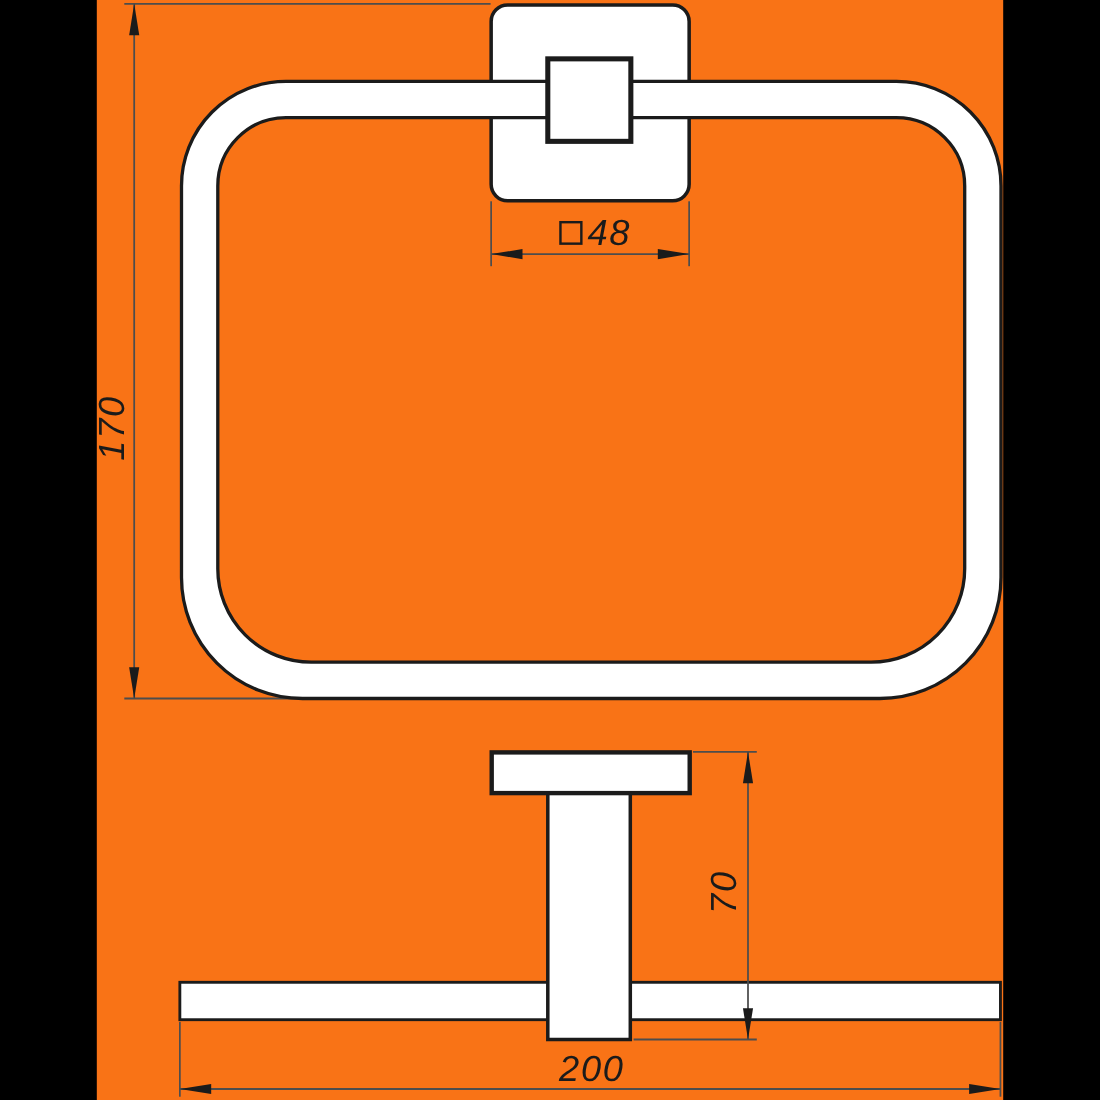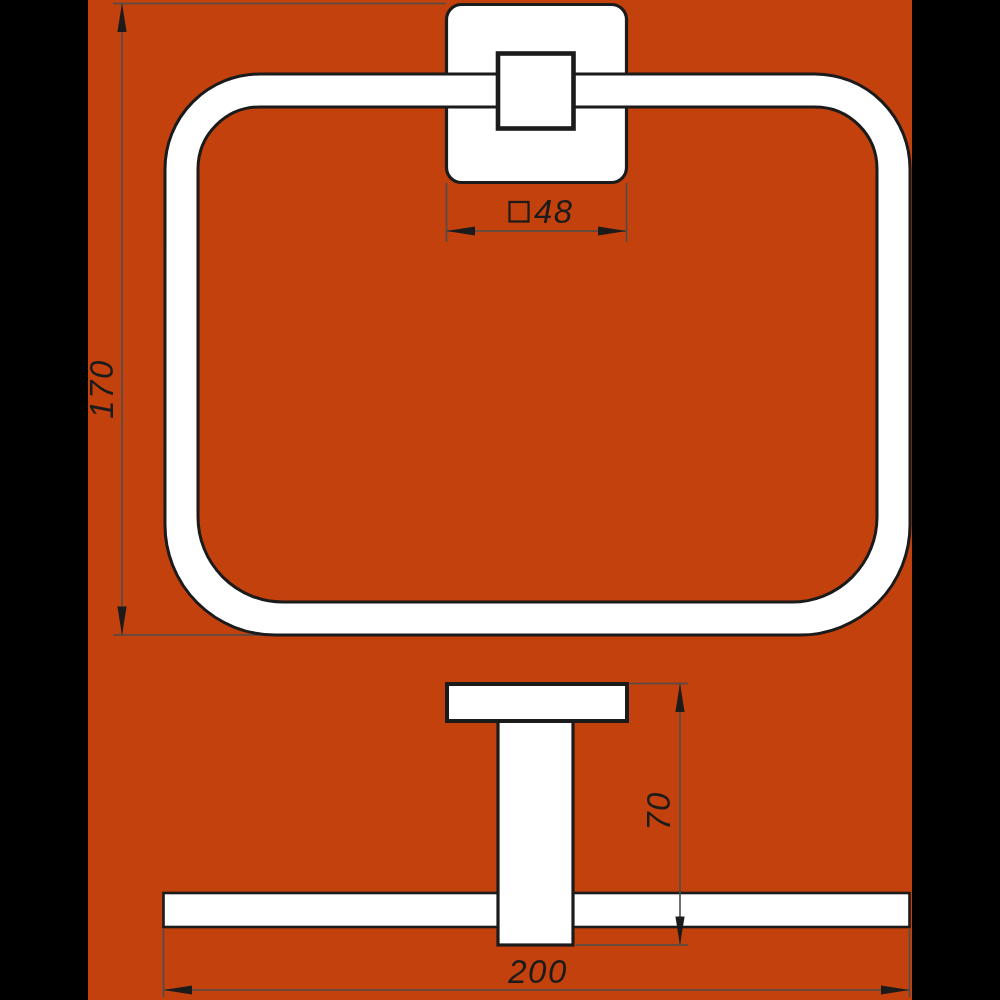--- a/index.html
+++ b/index.html
@@ -1,16 +1,16 @@
 <!DOCTYPE html>
 <html><head>
 <meta charset="utf-8">
 <style>
   html,body{margin:0;padding:0;background:#ffffff;}
-  .stage{position:relative;width:1000px;height:1000px;background:#c2410c;overflow:hidden;}
+  .stage{position:relative;width:1000px;height:1000px;background:#f97316;overflow:hidden;}
   svg{display:block;}
   text{font-family:"Liberation Sans","DejaVu Sans",sans-serif;font-style:italic;fill:#1b1b1b;}
   .dim-text{font-size:33px;letter-spacing:1.5px;}
   .thick{stroke:#1b1b1b;fill:#ffffff;}
   .thin{stroke:#4d4d4d;stroke-width:1.6;fill:none;}
 </style>
 </head>
 <body>
 
 <div class="stage">

